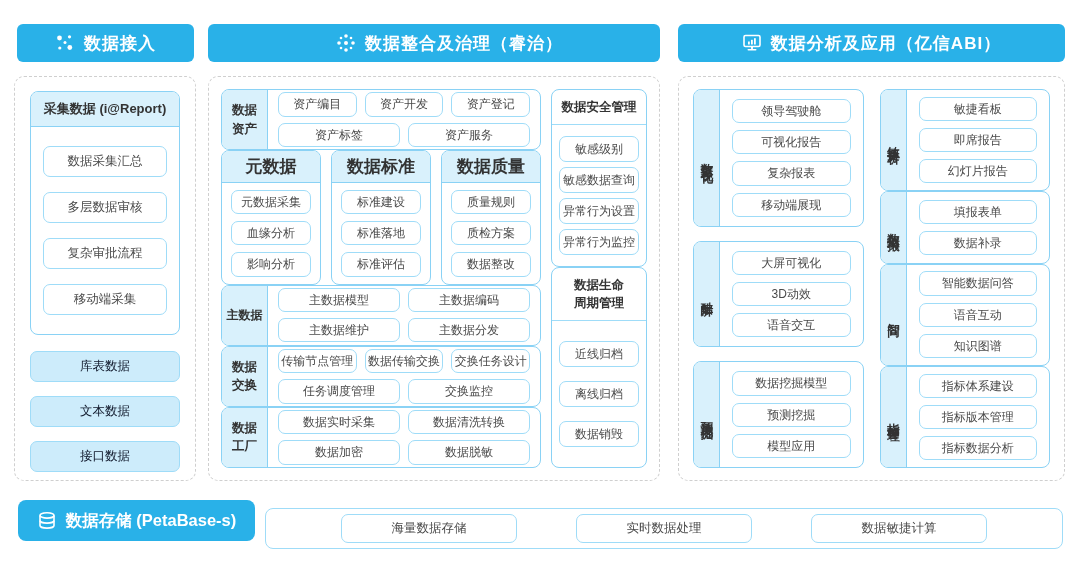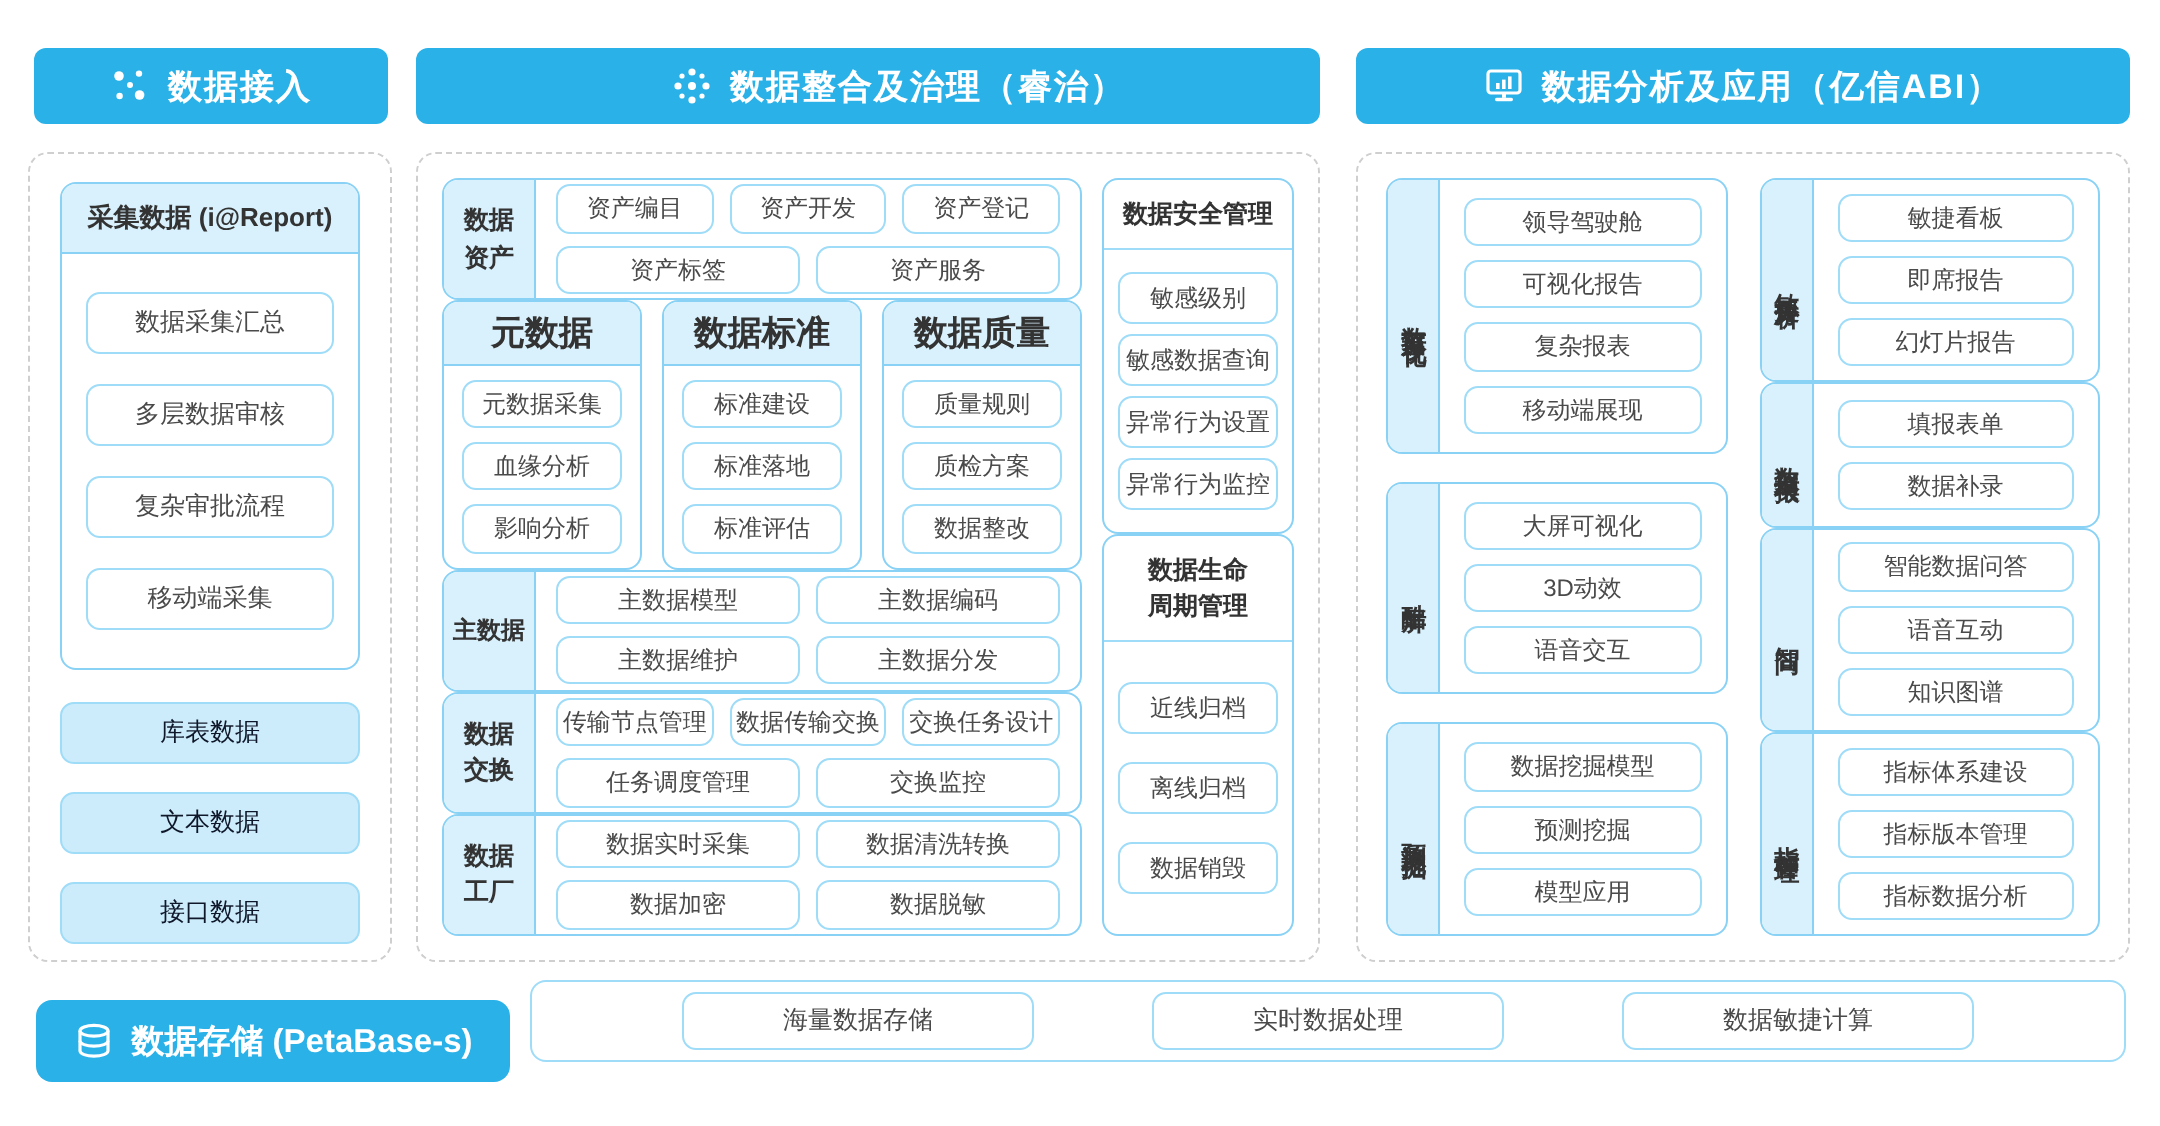--- a/index.html
+++ b/index.html
@@ -106,21 +106,21 @@
   .vitems .pill{padding:3px 2px;}
 
   
   .storage-btn{
     position:absolute; left:18px; top:500px; width:237px; height:41px;
     background:var(--accent); border-radius:8px; color:#fff;
     display:flex; align-items:center; justify-content:center; gap:9px;
     font-size:16.5px; font-weight:700;
   }
   .storage-box{
-    position:absolute; left:265px; top:490px; width:798px; height:41px;
+    position:absolute; left:265px; top:508px; width:798px; height:41px;
     border:1px solid var(--pill-border); border-radius:8px; background:#fff;
     display:flex; align-items:center; justify-content:space-evenly; padding:0 16px;
   }
   .storage-box .pill{width:176px; padding:5px 0; font-size:12.5px;}
 </style>
 </head>
 <body>
 
 <div class="page">
 

